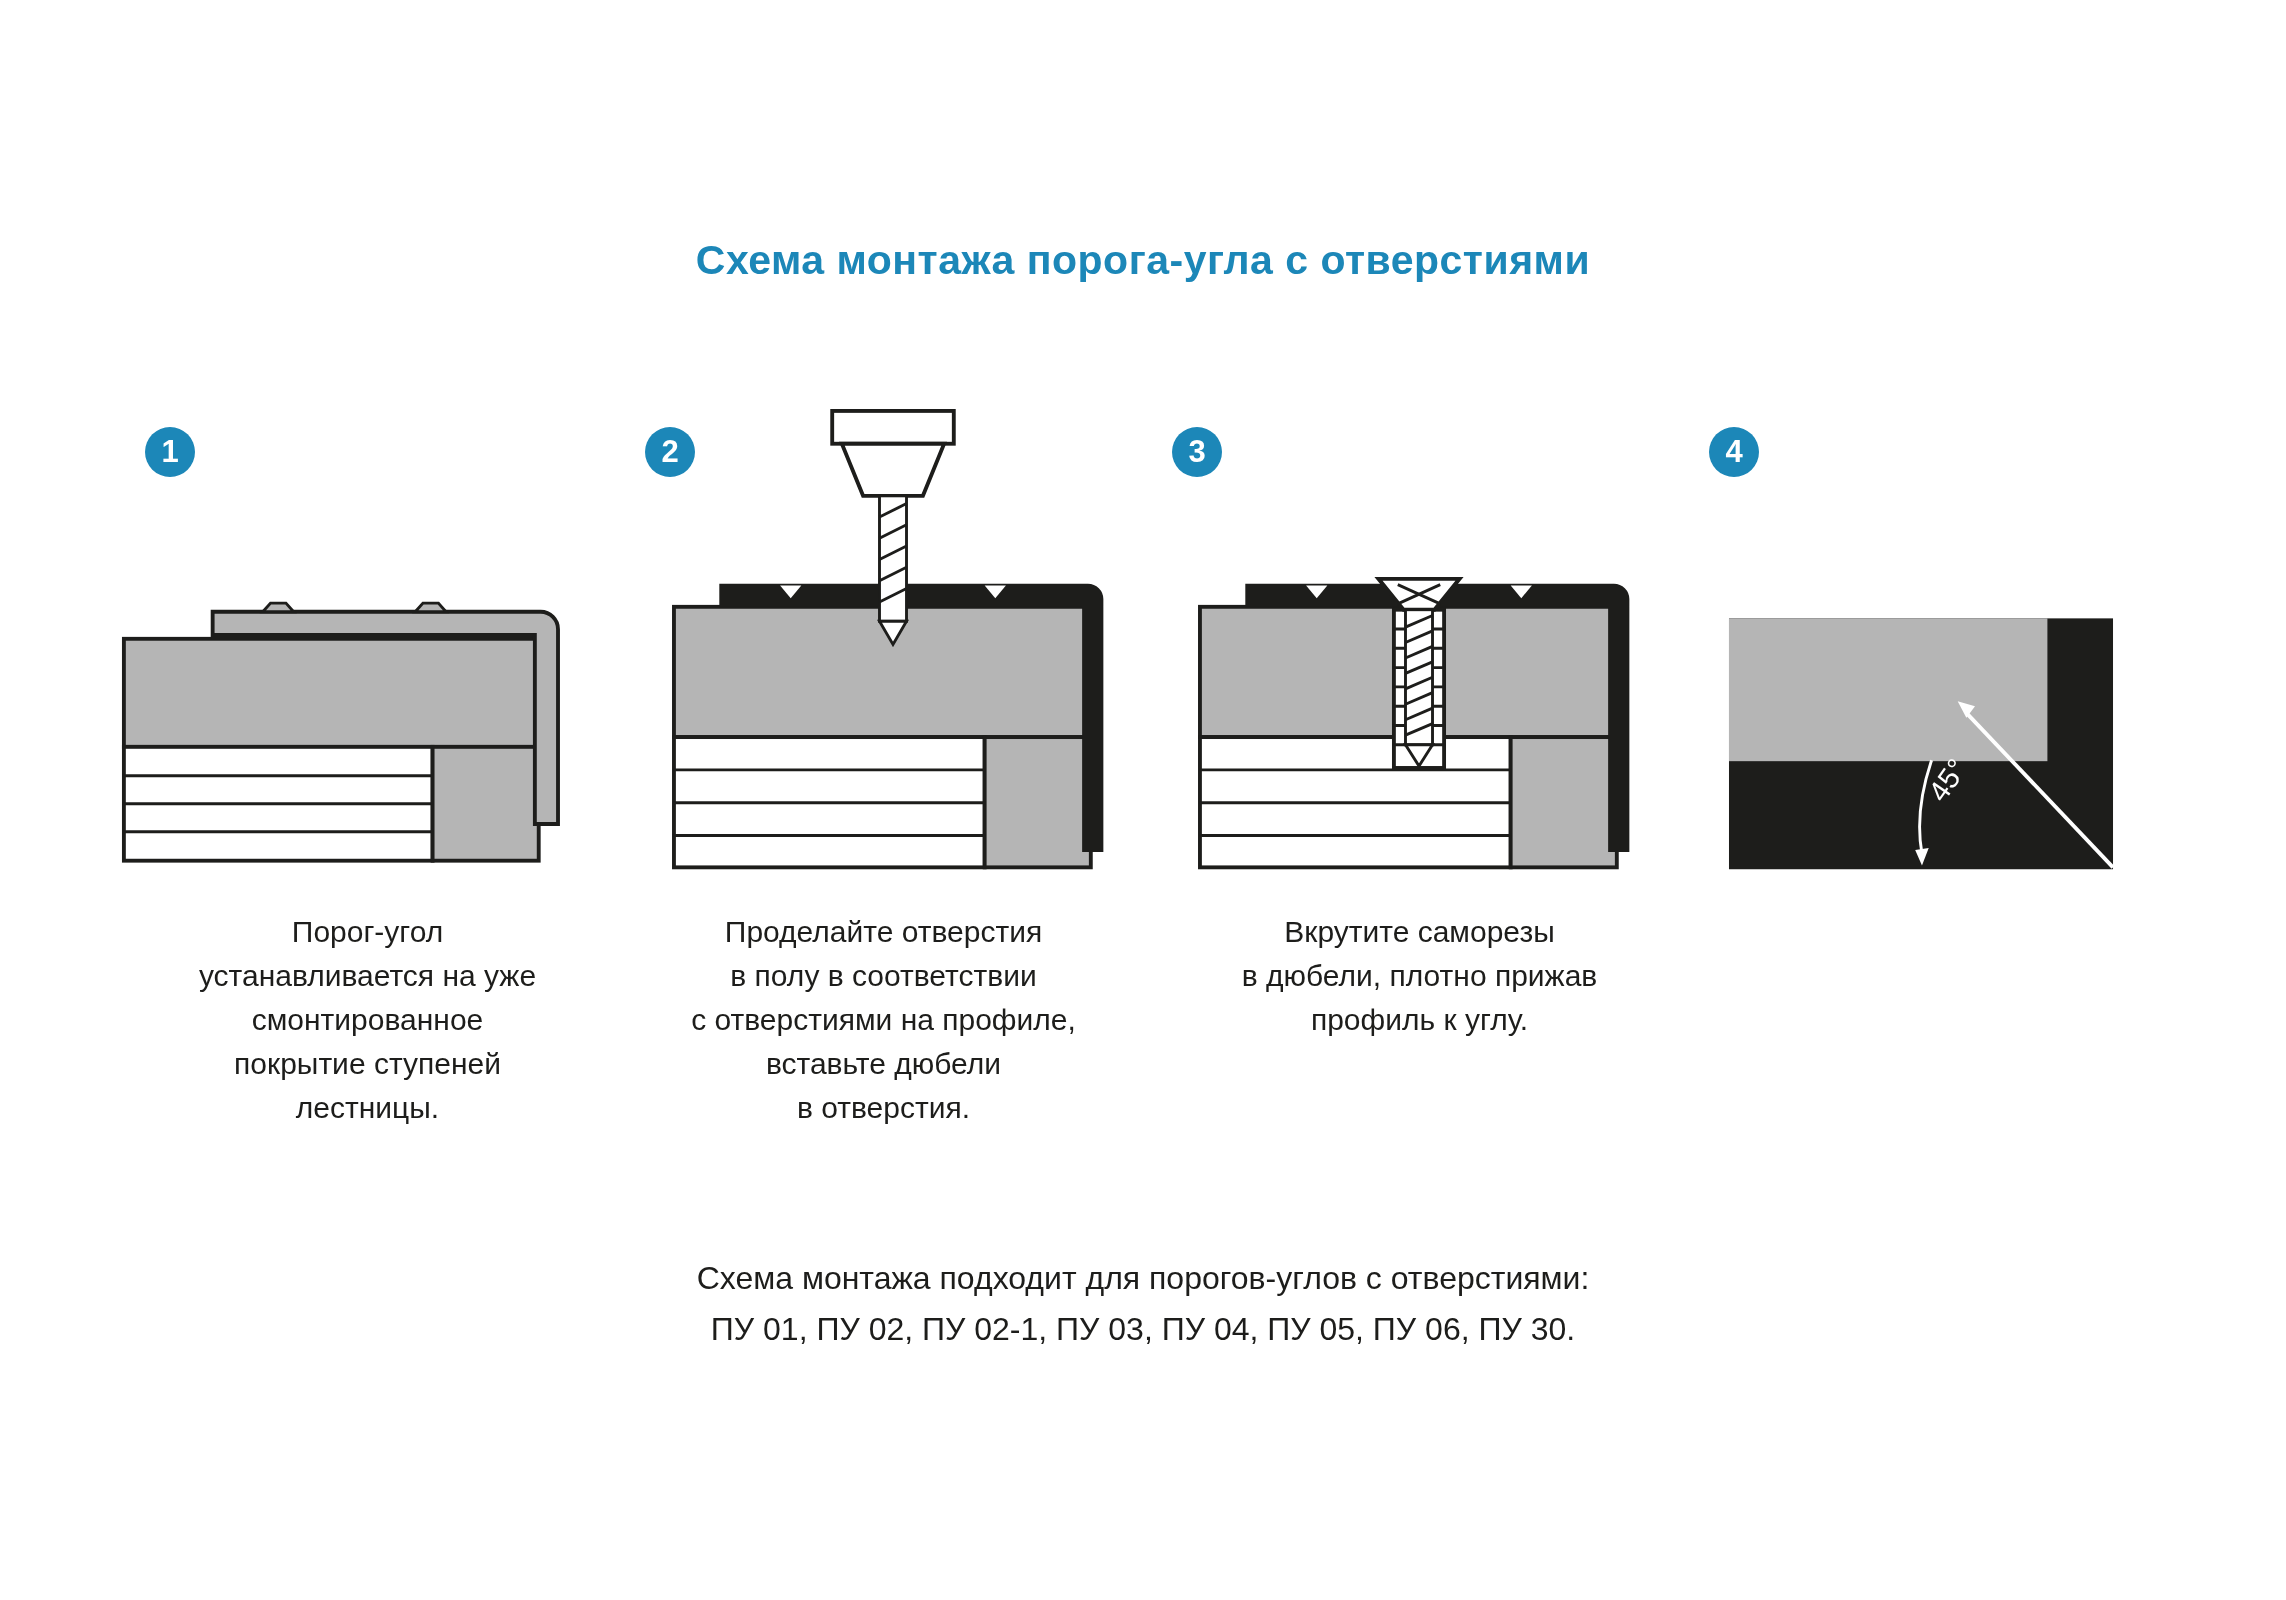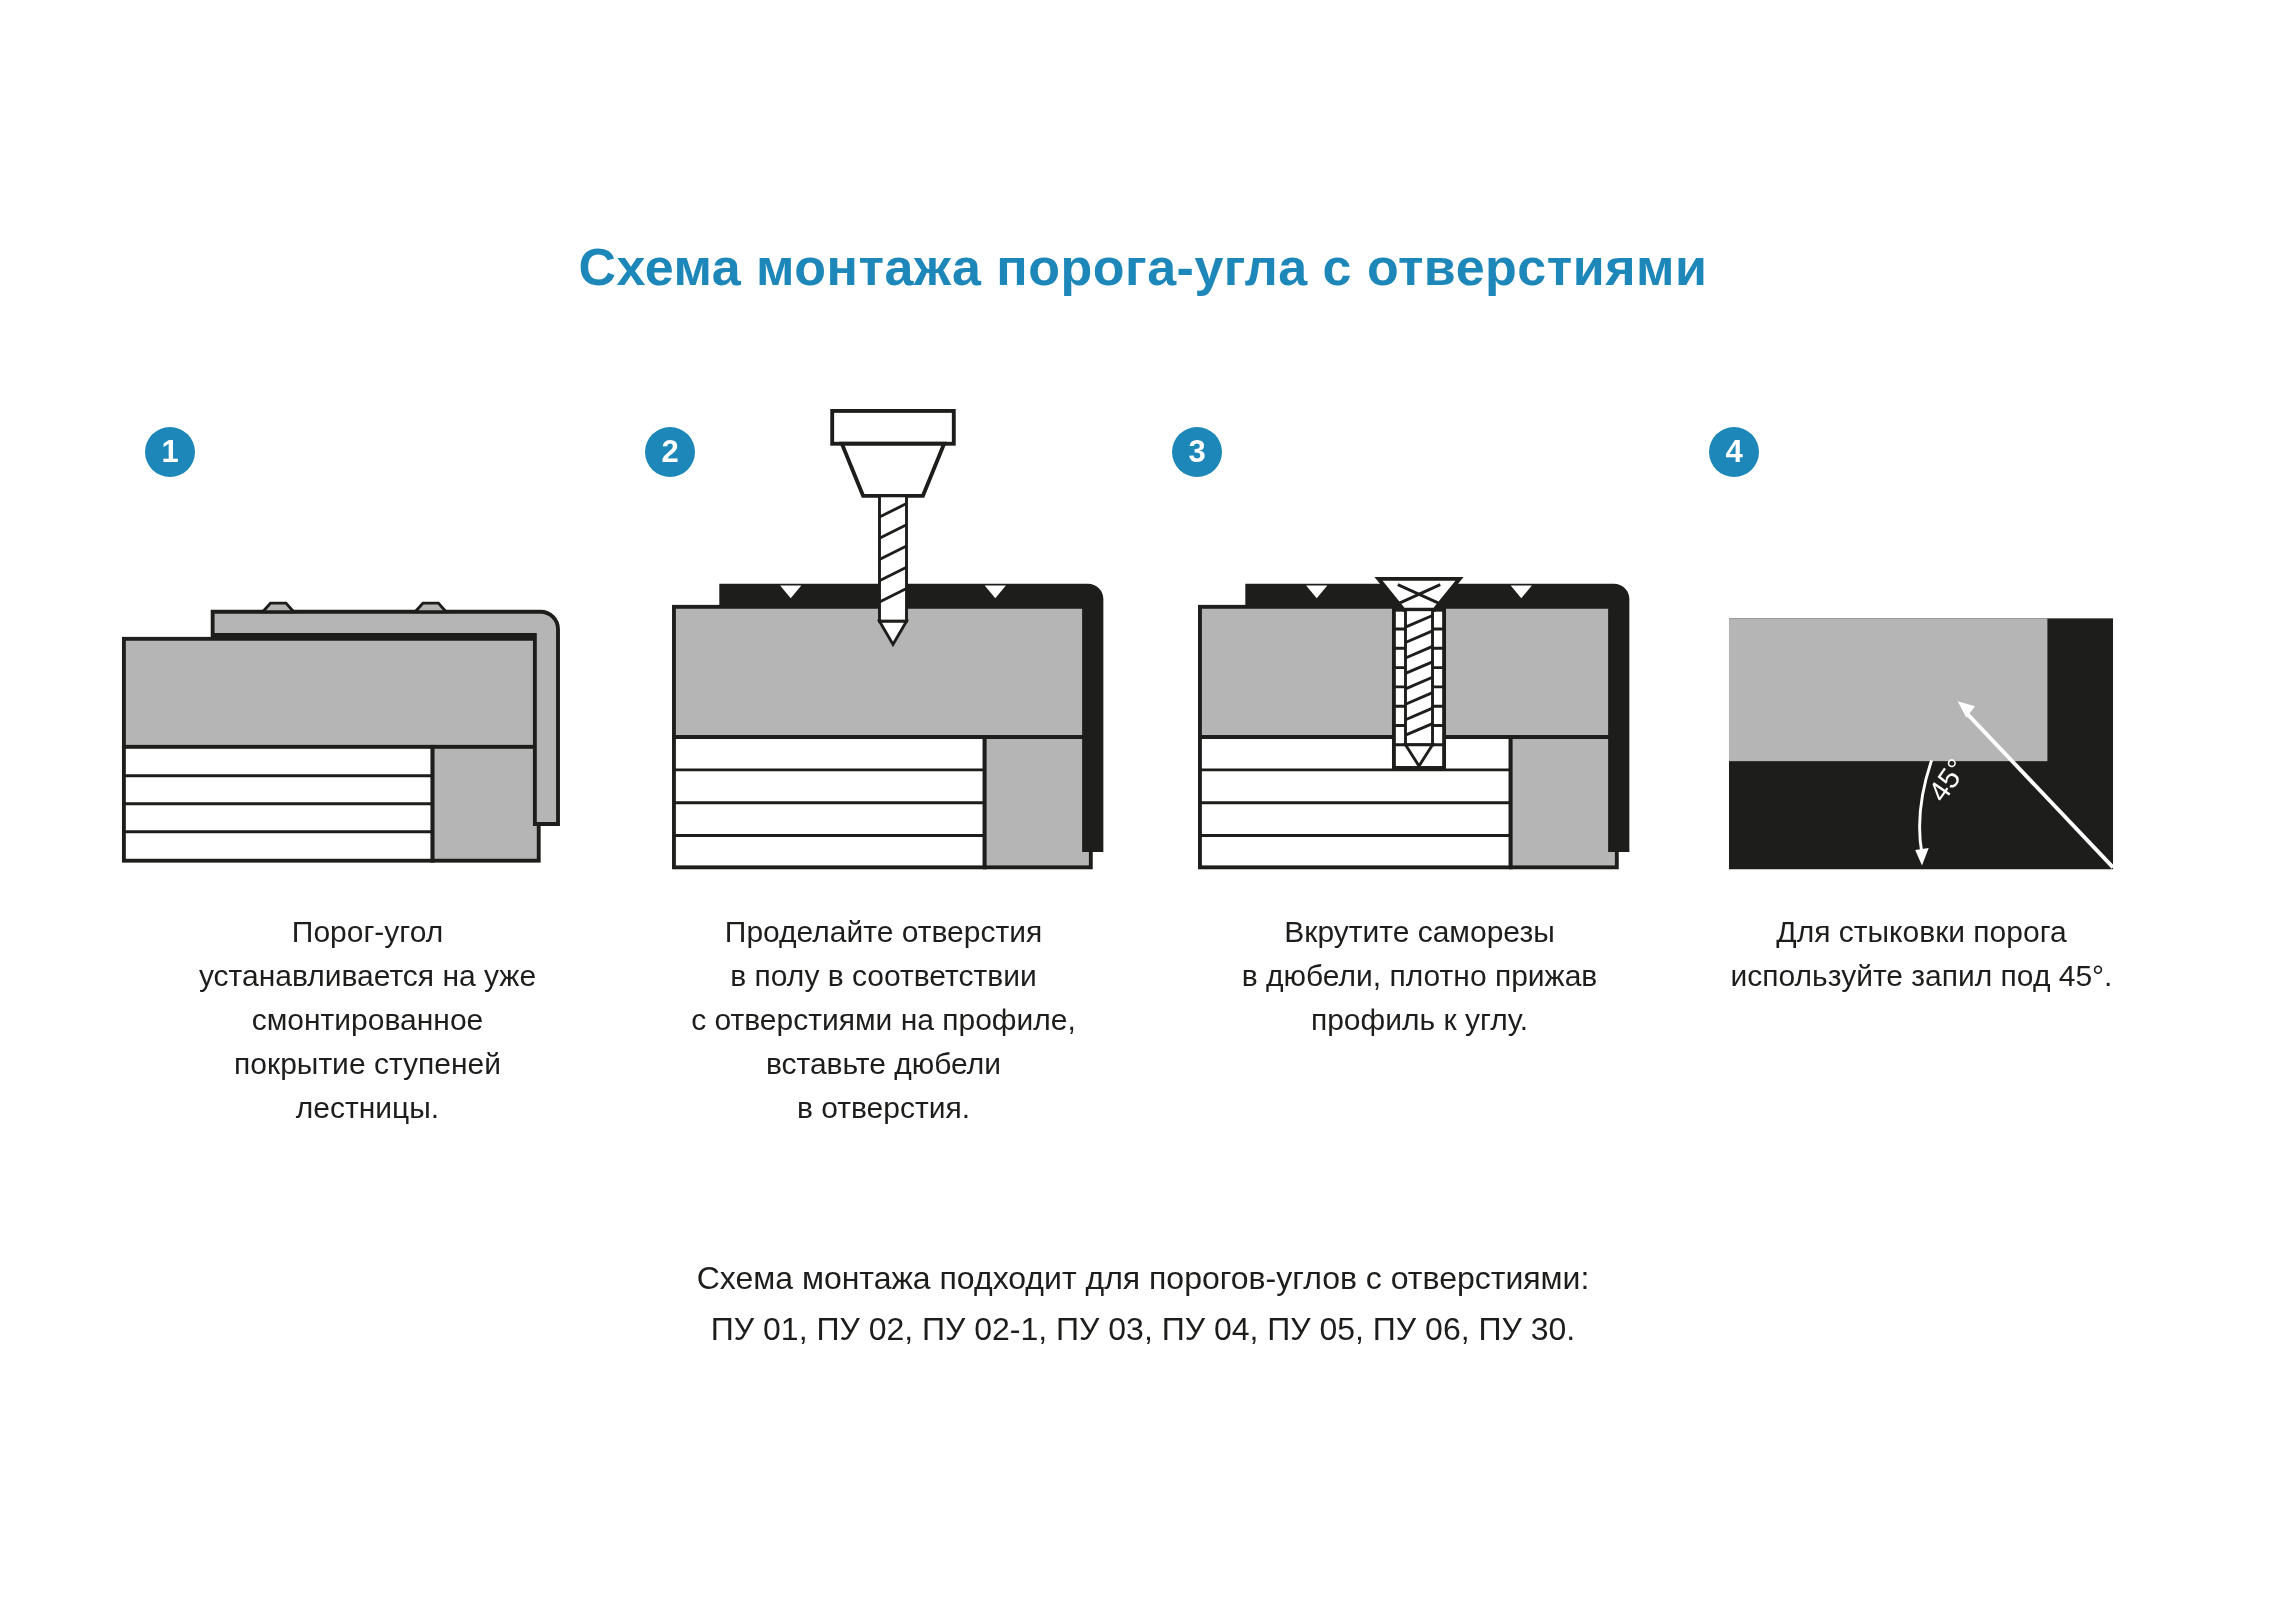--- a/index.html
+++ b/index.html
@@ -11,21 +11,21 @@
     font-family: "Liberation Sans", sans-serif;
     color: var(--text, #1d1d1b);
     overflow: hidden;
   }
   .title {
     position: absolute;
     top: 237px;
     left: 0;
     width: 100%;
     text-align: center;
-    font-size: 52px;
+    font-size: 41px;
     font-weight: 700;
     color: var(--accent, #1c87b8);
     letter-spacing: 0.5px;
   }
   .badge {
     position: absolute;
     width: 50px;
     height: 50px;
     border-radius: 50%;
     background: var(--accent, #1c87b8);
@@ -200,20 +200,18 @@
 покрытие ступеней
 лестницы.</div>
   <div class="caption" style="left:613px;">Проделайте отверстия
 в полу в соответствии
 с отверстиями на профиле,
 вставьте дюбели
 в отверстия.</div>
   <div class="caption" style="left:1149px;">Вкрутите саморезы
 в дюбели, плотно прижав
 профиль к углу.</div>
-  <div class="caption" style="left:1651px;">Для стыковки порога
-используйте запил под 45°.</div>
 
   <div class="footer">Схема монтажа подходит для порогов-углов с отверстиями:
 ПУ 01, ПУ 02, ПУ 02-1, ПУ 03, ПУ 04, ПУ 05, ПУ 06, ПУ 30.</div>
 
 </div>
 
 
 </body></html>

